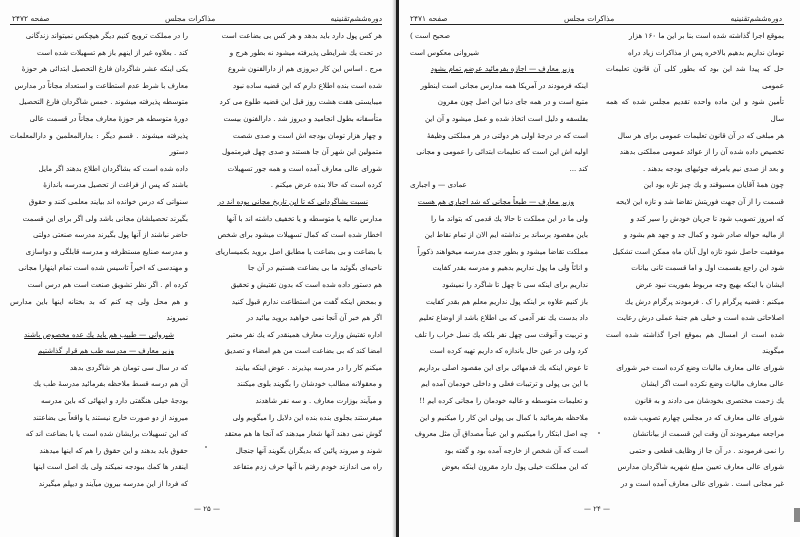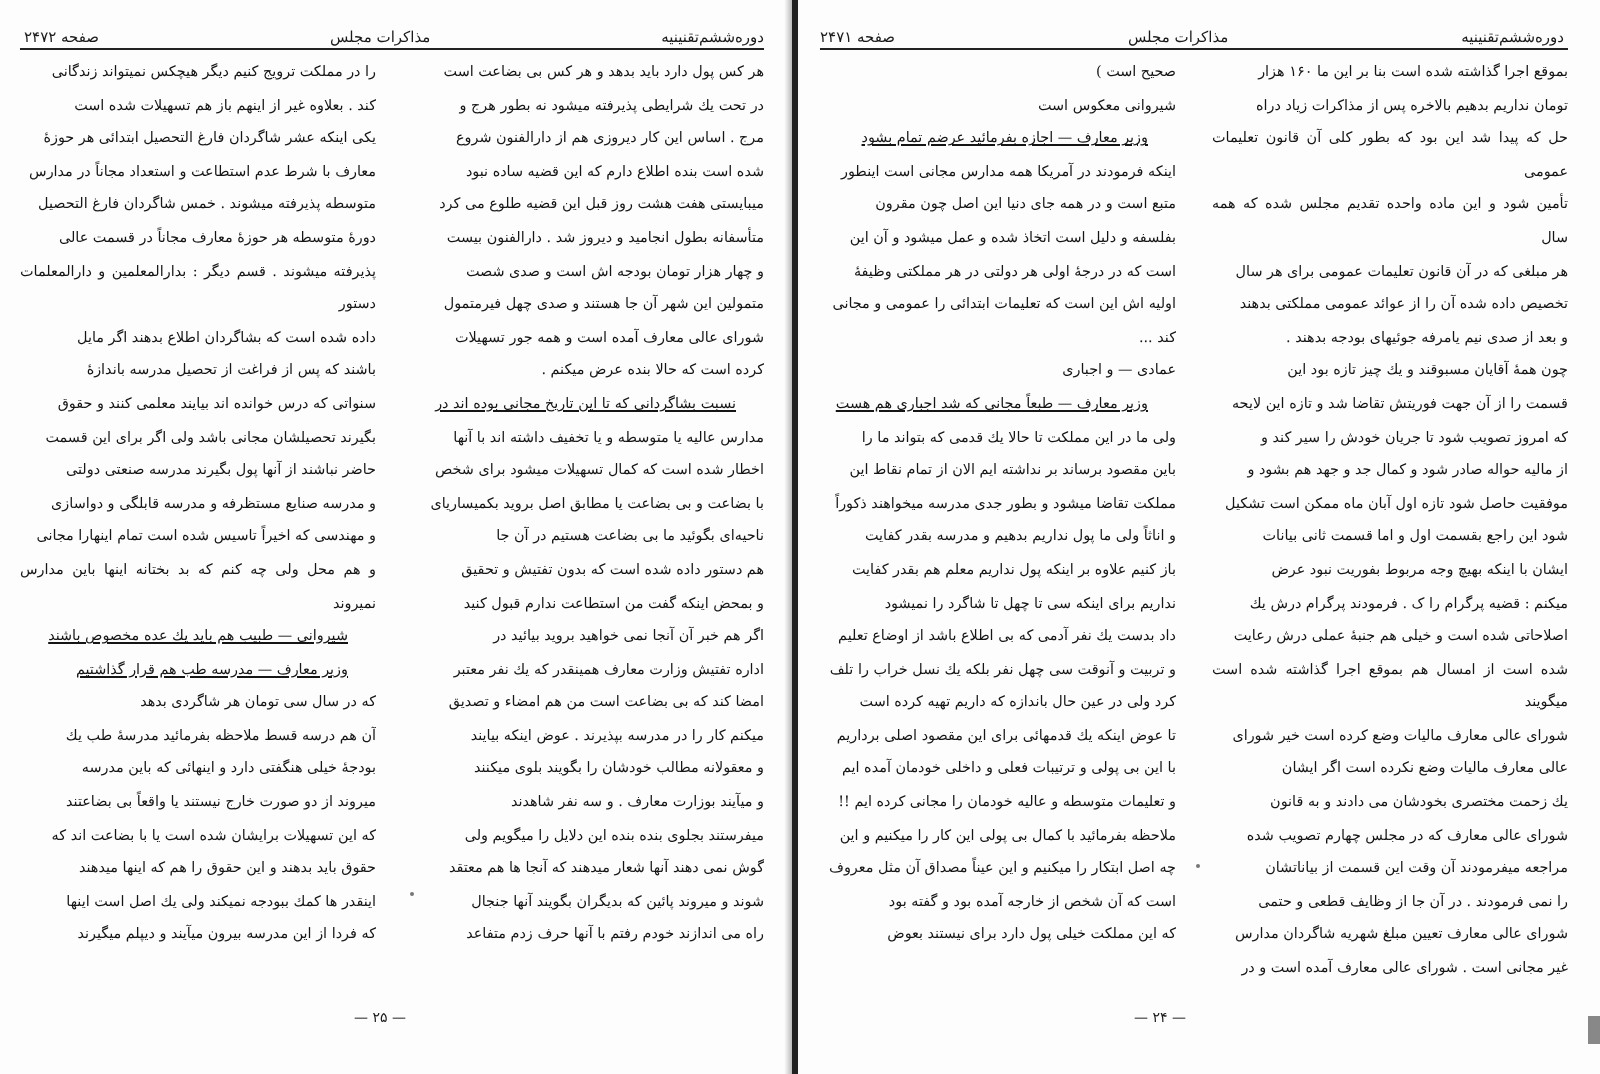--- a/index.html
+++ b/index.html
@@ -44,25 +44,24 @@
   .page.left .columns { left:10px; width:372px; }
   .page.right .columns { left:10px; width:374px; }
   .col {
     width:178px; height:460px; overflow:hidden;
     direction:rtl; text-align:justify;
     font-family:"DejaVu Serif", serif;
     font-size:7.2px; line-height:16.6px;
     color:#151515;
   }
   .col p { margin:0; }
-  .col .center { text-align:right; }
+  .col .center { text-align:left; }
   .col .indent { text-indent:14px;text-decoration:underline; }
   .footer {
     position:absolute; top:505px; font-size:7px; direction:rtl;
-    text-align:center;
   }
   .page.left .footer { left:160px; width:60px; }
   .page.right .footer { left:150px; width:60px; }
   .corner-mark {
     position:absolute; right:0; top:508px; width:6px; height:14px; background:#888;
   }
   .scan-dot { position:absolute; width:2px; height:2px; background:#777; border-radius:50%; }
 </style>
 </head>
 <body>
@@ -114,20 +113,21 @@
           <p>متوسطه پذیرفته میشوند . خمس شاگردان فارغ التحصیل</p>
           <p>دورهٔ متوسطه هر حوزهٔ معارف مجاناً در قسمت عالی</p>
           <p>پذیرفته میشوند . قسم دیگر : بدارالمعلمین و دارالمعلمات دستور</p>
           <p>داده شده است که بشاگردان اطلاع بدهند اگر مایل</p>
           <p>باشند که پس از فراغت از تحصیل مدرسه باندازهٔ</p>
           <p>سنواتی که درس خوانده اند بیایند معلمی کنند و حقوق</p>
           <p>بگیرند تحصیلشان مجانی باشد ولی اگر برای این قسمت</p>
           <p>حاضر نباشند از آنها پول بگیرند مدرسه صنعتی دولتی</p>
           <p>و مدرسه صنایع مستظرفه و مدرسه قابلگی و دواسازی</p>
           <p>و مهندسی که اخیراً تاسیس شده است تمام اینهارا مجانی</p>
+          <p>کرده ام . اگر نظر تشویق صنعت است هم درس است</p>
           <p>و هم محل ولی چه کنم که بد بختانه اینها باین مدارس نمیروند</p>
           <p class="indent">شیروانی — طبیب هم باید یك عده مخصوص باشند</p>
           <p class="indent">وزیر معارف — مدرسه طب هم قرار گذاشتیم</p>
           <p>که در سال سی تومان هر شاگردی بدهد</p>
           <p>آن هم درسه قسط ملاحظه بفرمائید مدرسهٔ طب یك</p>
           <p>بودجهٔ خیلی هنگفتی دارد و اینهائی که باین مدرسه</p>
           <p>میروند از دو صورت خارج نیستند یا واقعاً بی بضاعتند</p>
           <p>که این تسهیلات برایشان شده است یا با بضاعت اند که</p>
           <p>حقوق باید بدهند و این حقوق را هم که اینها میدهند</p>
           <p>اینقدر ها کمك ببودجه نمیکند ولی یك اصل است اینها</p>
@@ -184,32 +184,32 @@
           <p>بفلسفه و دلیل است اتخاذ شده و عمل میشود و آن این</p>
           <p>است که در درجهٔ اولی هر دولتی در هر مملکتی وظیفهٔ</p>
           <p>اولیه اش این است که تعلیمات ابتدائی را عمومی و مجانی</p>
           <p>کند ...</p>
           <p class="center">عمادی — و اجباری</p>
           <p class="indent">وزیر معارف — طبعاً مجانی که شد اجباری هم هست</p>
           <p>ولی ما در این مملکت تا حالا یك قدمی که بتواند ما را</p>
           <p>باین مقصود برساند بر نداشته ایم الان از تمام نقاط این</p>
           <p>مملکت تقاضا میشود و بطور جدی مدرسه میخواهند ذکوراً</p>
           <p>و اناثاً ولی ما پول نداریم بدهیم و مدرسه بقدر کفایت</p>
+          <p>نداریم برای اینکه سی تا چهل تا شاگرد را نمیشود</p>
           <p>باز کنیم علاوه بر اینکه پول نداریم معلم هم بقدر کفایت</p>
-          <p>نداریم برای اینکه سی تا چهل تا شاگرد را نمیشود</p>
           <p>داد بدست یك نفر آدمی که بی اطلاع باشد از اوضاع تعلیم</p>
           <p>و تربیت و آنوقت سی چهل نفر بلکه یك نسل خراب را تلف</p>
           <p>کرد ولی در عین حال باندازه که داریم تهیه کرده است</p>
           <p>تا عوض اینکه یك قدمهائی برای این مقصود اصلی برداریم</p>
           <p>با این بی پولی و ترتیبات فعلی و داخلی خودمان آمده ایم</p>
           <p>و تعلیمات متوسطه و عالیه خودمان را مجانی کرده ایم !!</p>
           <p>ملاحظه بفرمائید با کمال بی پولی این کار را میکنیم و این</p>
           <p>چه اصل ابتکار را میکنیم و این عیناً مصداق آن مثل معروف</p>
           <p>است که آن شخص از خارجه آمده بود و گفته بود</p>
-          <p>که این مملکت خیلی پول دارد برای نیستند بعوض</p>
+          <p>که این مملکت خیلی پول دارد مقرون اینکه بعوض</p>
         </div>
     </div>
     <div class="footer">— ۲۴ —</div>
     <div class="corner-mark"></div>
   </div>
 
   <div class="scan-dot" style="left:598px;top:432px"></div>
   <div class="scan-dot" style="left:205px;top:446px"></div>
 </div>
 

